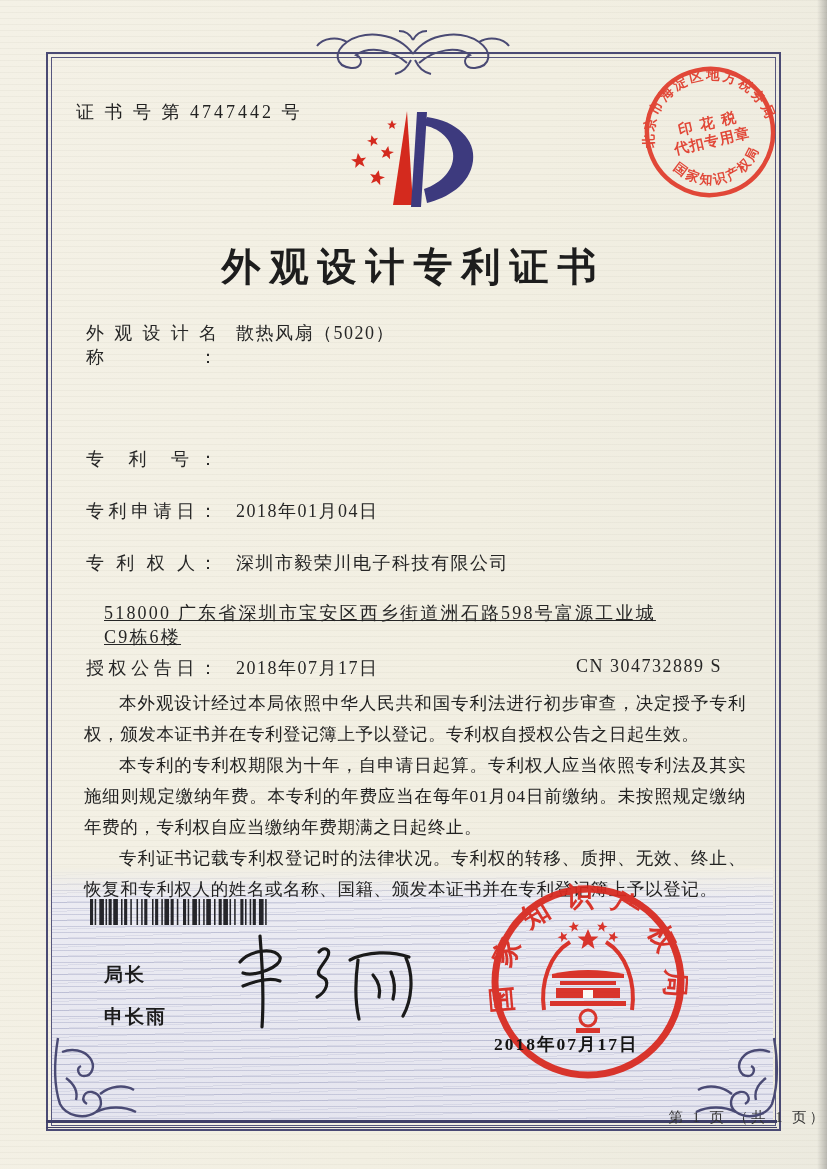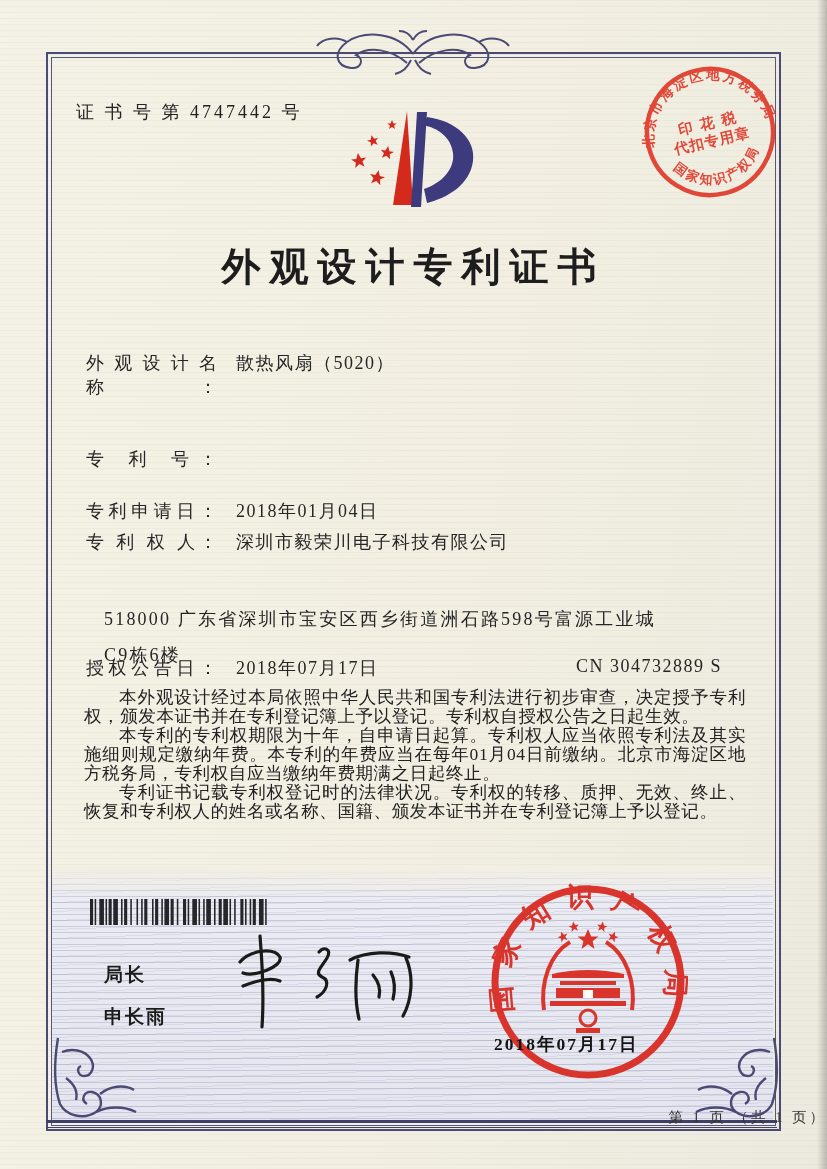--- a/index.html
+++ b/index.html
@@ -28,25 +28,25 @@
   .band::before{content:"";position:absolute;left:0;top:0;width:100%;height:34px;
     background:linear-gradient(#f2efe2,rgba(242,239,226,0));}
   .cert-number{position:absolute;left:76px;top:100px;font-size:18px;letter-spacing:3px;color:#222;}
   .title{position:absolute;left:0;top:240px;width:827px;text-align:center;
     font-size:39px;font-weight:bold;letter-spacing:9px;color:#1d1d1d;}
   .logo{position:absolute;left:330px;top:108px;}
   .tax-stamp{position:absolute;left:640px;top:62px;transform:rotate(-13deg);opacity:.92;}
   .field-row{position:absolute;left:86px;display:flex;font-size:18px;color:#262626;}
   .field-label{display:inline-block;width:132px;text-align:justify;text-align-last:justify;letter-spacing:1px;flex:none;}
   .field-value{margin-left:18px;letter-spacing:1.5px;}
-  .addr-value{width:562px;line-height:36px;letter-spacing:2.2px;}
+  .addr-value{width:562px;line-height:24px;letter-spacing:2.2px;text-decoration:underline;}
   .grant-no{position:absolute;left:472px;top:0;display:flex;}
   .grant-no .field-label{width:108px;}
   .paragraphs{position:absolute;left:84px;top:688px;width:662px;font-size:17.5px;
-    line-height:19px;text-align:justify;color:#222;letter-spacing:.6px;}
+    line-height:31px;text-align:justify;color:#222;letter-spacing:.6px;}
   .paragraphs p{margin:0;text-indent:2em;}
   .barcode{position:absolute;left:90px;top:899px;}
   .director{position:absolute;left:104px;top:962px;font-size:19px;color:#1c1c1c;
     font-family:"Liberation Sans","DejaVu Sans",sans-serif;}
   .director div{margin-bottom:16px;letter-spacing:2px;font-weight:bold;}
   .signature{position:absolute;left:222px;top:930px;}
   .seal{position:absolute;left:488px;top:882px;}
   .seal-date{position:absolute;left:494px;top:1032px;font-size:17.5px;font-weight:bold;
     color:#141414;letter-spacing:2px;}
   .footer{position:absolute;left:0;top:1108px;width:827px;text-align:right;
@@ -107,49 +107,49 @@
       <use href="#star" transform="translate(62,17) scale(5)"></use>
       <use href="#star" transform="translate(43,33) scale(6) rotate(-15)"></use>
       <use href="#star" transform="translate(57,45) scale(7) rotate(10)"></use>
       <use href="#star" transform="translate(29,53) scale(8) rotate(-8)"></use>
       <use href="#star" transform="translate(47,70) scale(8) rotate(12)"></use>
     </g>
   </svg>
 
   <div class="title">外观设计专利证书</div>
 
-  <div class="field-row" style="top:351px">
+  <div class="field-row" style="top:321px">
     <span class="field-label">外观设计名称：</span>
     <span class="field-value">散热风扇（5020）</span>
   </div>
   <div class="field-row" style="top:447px">
     <span class="field-label">专 利 号：</span>
   </div>
   <div class="field-row" style="top:499px">
     <span class="field-label">专利申请日：</span>
     <span class="field-value">2018年01月04日</span>
   </div>
-  <div class="field-row" style="top:530px">
+  <div class="field-row" style="top:551px">
     <span class="field-label">专 利 权 人：</span>
     <span class="field-value">深圳市毅荣川电子科技有限公司</span>
   </div>
   <div class="field-row" style="top:601px">
     <span class="field-value addr-value">518000 广东省深圳市宝安区西乡街道洲石路598号富源工业城C9栋6楼</span>
   </div>
   <div class="field-row" style="top:656px;width:660px">
     <span class="field-label">授权公告日：</span>
     <span class="field-value">2018年07月17日</span>
     <span class="grant-no">
       <span class="field-value">CN 304732889 S</span>
     </span>
   </div>
 
   <div class="paragraphs">
     <p>本外观设计经过本局依照中华人民共和国专利法进行初步审查，决定授予专利权，颁发本证书并在专利登记簿上予以登记。专利权自授权公告之日起生效。</p>
-    <p>本专利的专利权期限为十年，自申请日起算。专利权人应当依照专利法及其实施细则规定缴纳年费。本专利的年费应当在每年01月04日前缴纳。北京市海淀区地方税务局，专利权自应当缴纳年费期满之日起终止。</p>
+    <p>本专利的专利权期限为十年，自申请日起算。专利权人应当依照专利法及其实施细则规定缴纳年费。本专利的年费应当在每年01月04日前缴纳。未按照规定缴纳年费的，专利权自应当缴纳年费期满之日起终止。</p>
     <p>专利证书记载专利权登记时的法律状况。专利权的转移、质押、无效、终止、恢复和专利权人的姓名或名称、国籍、颁发本证书并在专利登记簿上予以登记。</p>
   </div>
 
   <svg class="barcode" width="226" height="26" viewBox="0 0 226 26">
       <rect x="0" y="0" width="3.1" height="26" fill="#25252a"></rect>
       <rect x="4.65" y="0" width="1.55" height="26" fill="#25252a"></rect>
       <rect x="9.3" y="0" width="4.65" height="26" fill="#25252a"></rect>
       <rect x="15.500000000000002" y="0" width="1.55" height="26" fill="#25252a"></rect>
       <rect x="18.6" y="0" width="3.1" height="26" fill="#25252a"></rect>
       <rect x="23.250000000000004" y="0" width="4.65" height="26" fill="#25252a"></rect>

